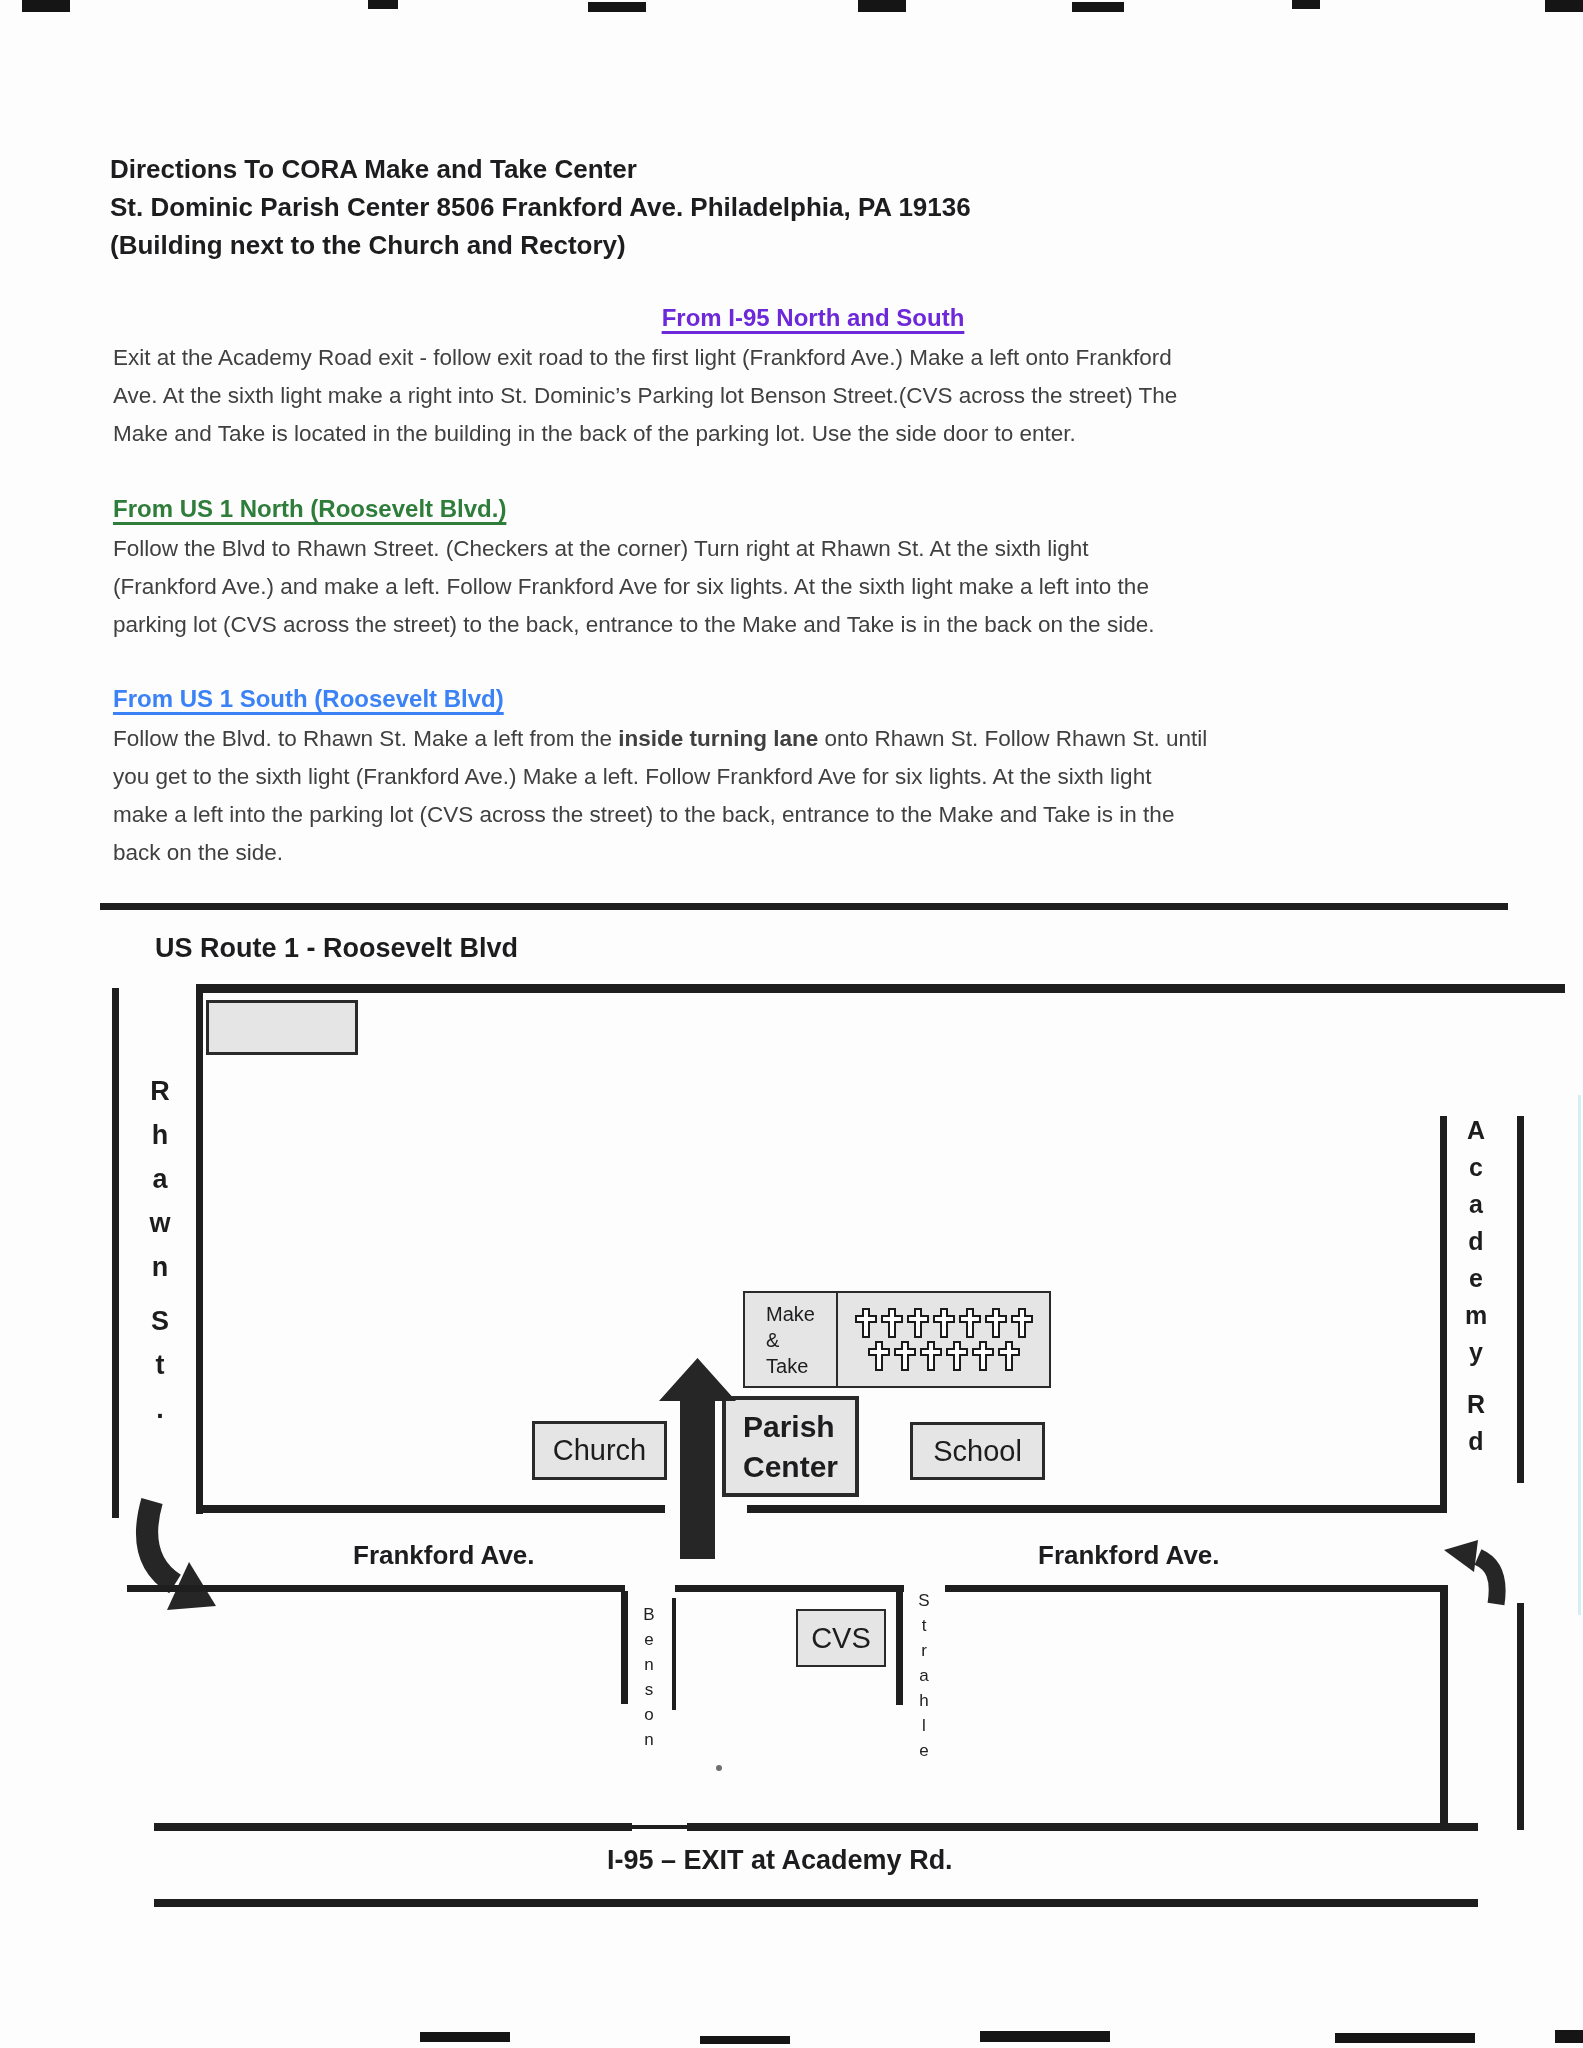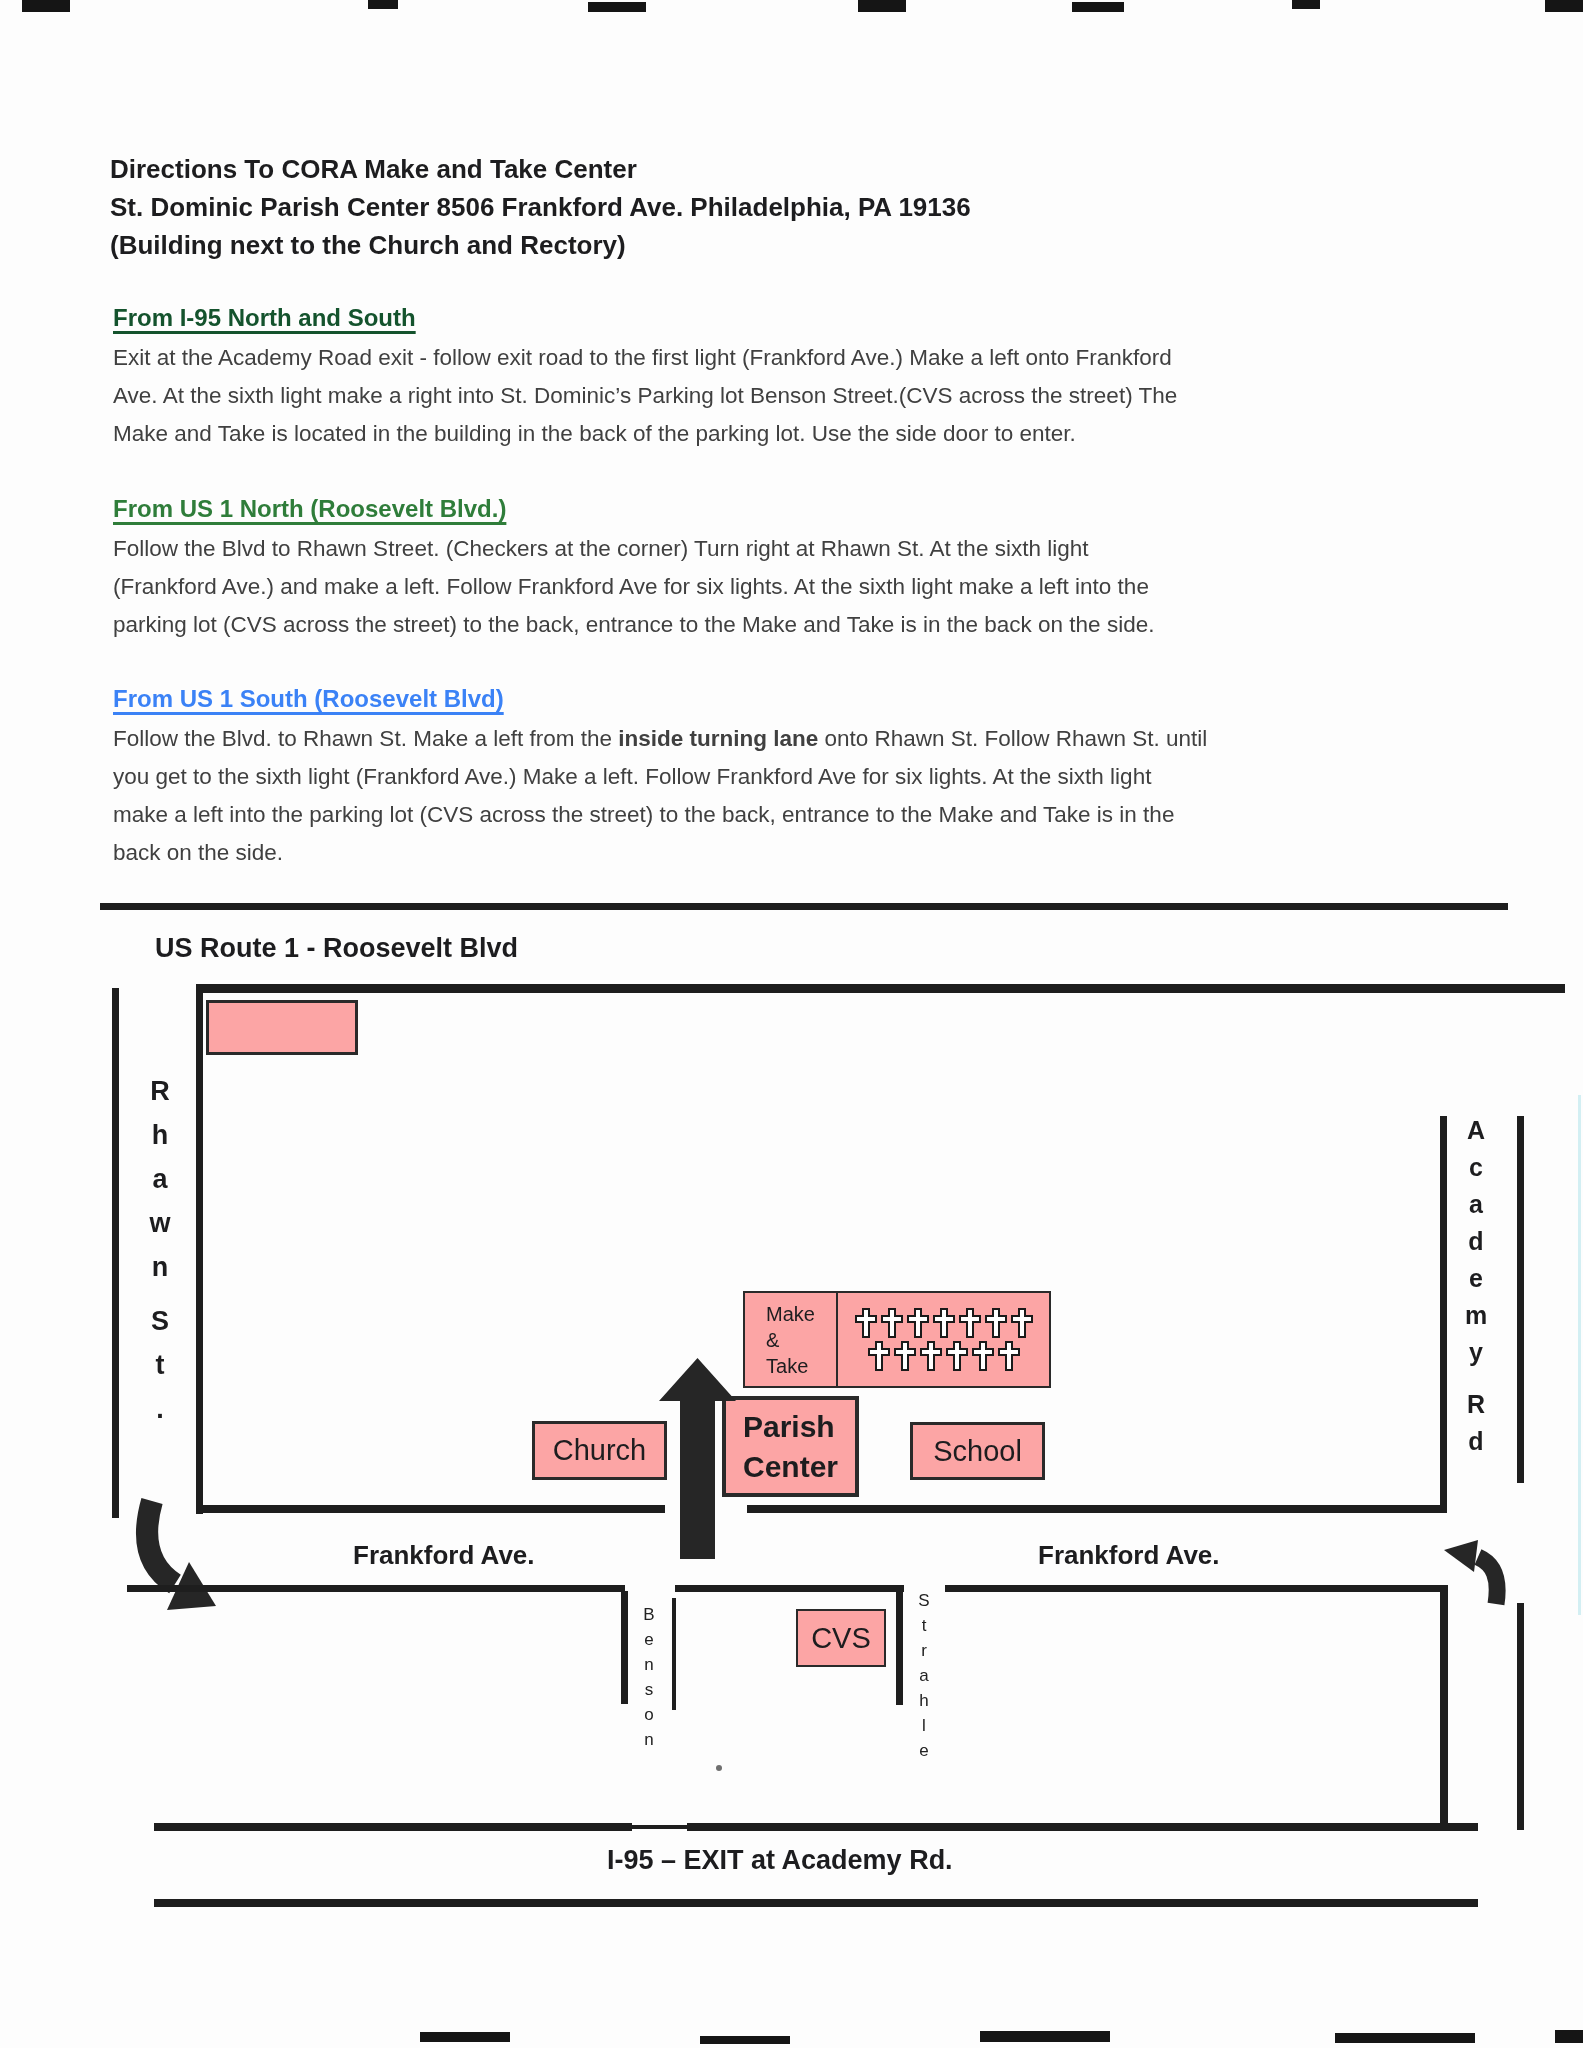--- a/index.html
+++ b/index.html
@@ -19,21 +19,21 @@
   .sec-heading{
     font-weight:bold;font-size:24px;line-height:30px;
     text-decoration:underline;text-decoration-thickness:2.5px;text-underline-offset:5px;
     white-space:nowrap;
   }
   .sec-body{font-size:22.5px;color:#404040;}
   .body-line{line-height:38px;white-space:nowrap;}
   .body-line b{font-weight:bold;}
   
   .mapbox{
-    position:absolute;background:#fca5a5;border:3px solid #2a2a2a;
+    position:absolute;background:#e5e5e5;border:3px solid #2a2a2a;
     display:flex;align-items:center;justify-content:center;box-sizing:border-box;
     font-size:29px;color:#1d1d1f;
   }
   .letters{position:absolute;display:flex;flex-direction:column;align-items:center;font-weight:bold;}
   .letters div{line-height:1;}
   .rhawn-letters{font-size:27px;gap:17px;width:48px;}
   .academy-letters{font-size:25px;gap:12px;width:48px;}
   .street-letters{font-size:17px;font-weight:normal;gap:8px;width:26px;color:#222;}
   .map-label{position:absolute;font-weight:bold;font-size:26px;white-space:nowrap;}
   .cross-rows{display:flex;flex-direction:column;align-items:center;gap:3px;}
@@ -58,21 +58,21 @@
   <div class="artifact" style="left:1335px;top:2033px;width:140px;height:10px"></div>
   <div class="artifact" style="left:1555px;top:2030px;width:28px;height:13px"></div>
   <div class="abs" style="left:716px;top:1765px;width:6px;height:6px;background:#6f6f6f;border-radius:50%"></div>
   <div class="abs" style="left:1578px;top:1095px;width:3px;height:520px;background:#c4e9ef;opacity:.75"></div>
 
   <div class="abs doc-title center nowrap" style="left:110px;top:150px;width:1376px">Directions To CORA Make and Take Center</div>
   <div class="abs doc-title center nowrap" style="left:110px;top:188px;width:1376px">St. Dominic Parish Center 8506 Frankford Ave. Philadelphia, PA 19136</div>
   <div class="abs doc-title center nowrap" style="left:110px;top:226px;width:1376px">(Building next to the Church and Rectory)</div>
 
   <div class="abs" style="left:113px;top:303px;width:1400px">
-    <div class="sec-heading" style="color: #14532d;">From I-95 North and South</div>
+    <div class="sec-heading" style="color: #6d28d9; text-align: center;">From I-95 North and South</div>
     <div class="sec-body" style="margin-top:6px">
         <div class="body-line"><span>Exit at the Academy Road exit - follow exit road to the first light (Frankford Ave.) Make a left onto Frankford</span></div>
         <div class="body-line"><span>Ave. At the sixth light make a right into St. Dominic’s Parking lot Benson Street.(CVS across the street) The</span></div>
         <div class="body-line"><span>Make and Take is located in the building in the back of the parking lot. Use the side door to enter.</span></div>
       </div>
   </div>
   <div class="abs" style="left:113px;top:494px;width:1400px">
     <div class="sec-heading" style="color: rgb(47, 125, 58);">From US 1 North (Roosevelt Blvd.)</div>
     <div class="sec-body" style="margin-top:6px">
         <div class="body-line"><span>Follow the Blvd to Rhawn Street. (Checkers at the corner) Turn right at Rhawn St. At the sixth light</span></div>

